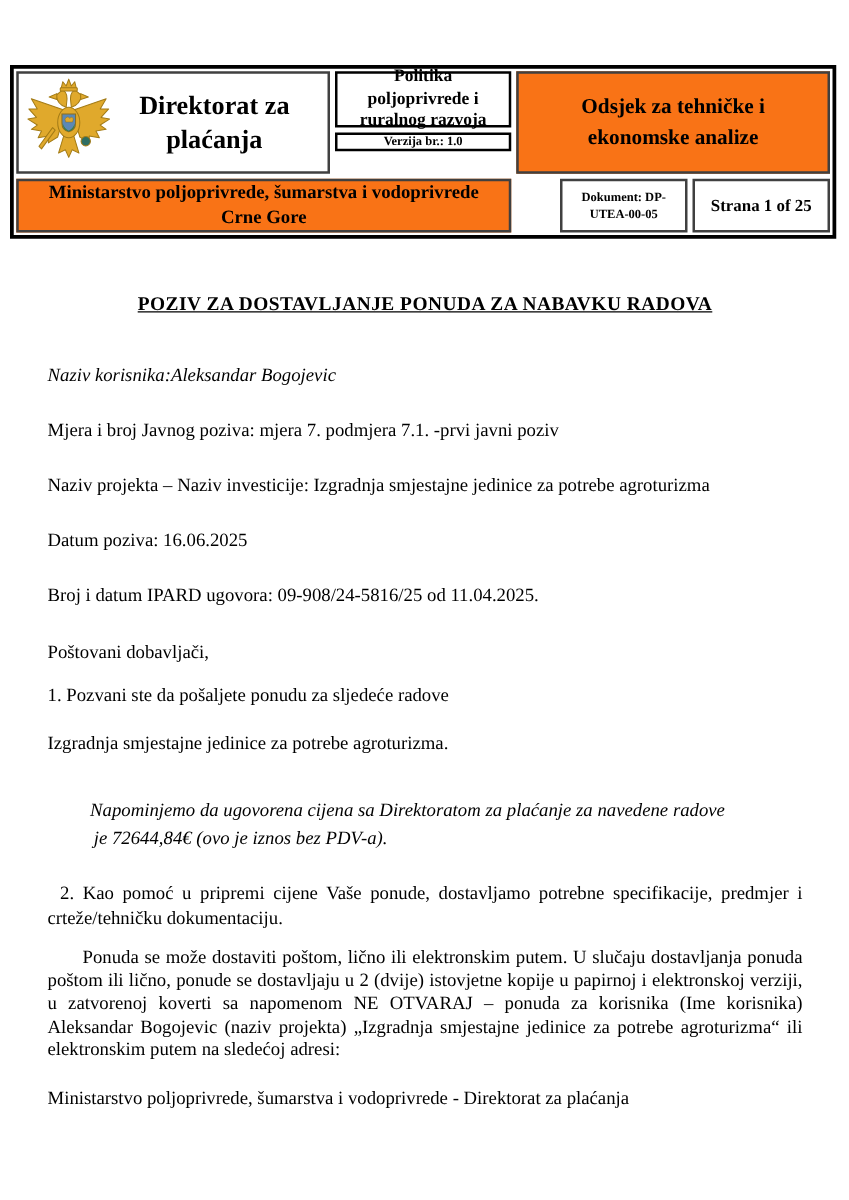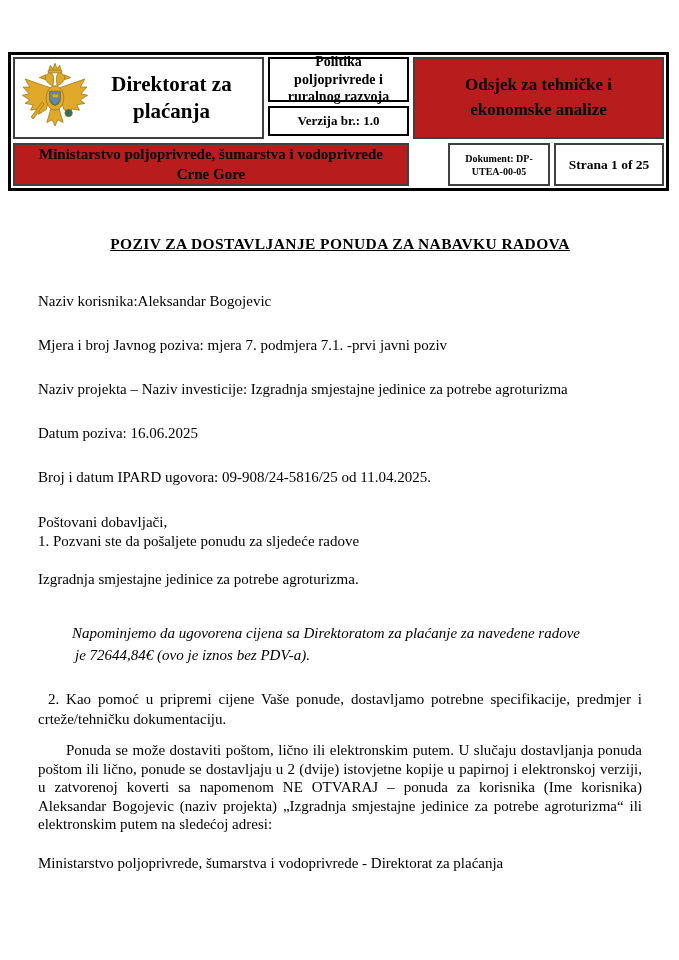--- a/index.html
+++ b/index.html
@@ -17,47 +17,47 @@
     position: absolute; left: 8px; top: 52px; width: 661px;
     border: 3px solid #000;
     padding: 2px;
     background: #fff;
     display: grid;
     grid-template-columns: 251px 141px 137px 1fr;
     grid-template-rows: 82px 43px;
     gap: 4px;
   }
   .cell { border: 2px solid #404040; display: flex; align-items: center; justify-content: center; text-align: center; font-weight: bold; background: #fff; }
-  .cell-gray { background: #b91c1c; }
+  .cell-gray { background: #f97316; }
   .cell-a { grid-column: 1; grid-row: 1; justify-content: flex-start; padding: 2px 6px; gap: 8px; }
   .cell-b { grid-column: 2; grid-row: 1; border: none; display: flex; flex-direction: column; gap: 4px; }
   .cell-b1 { border: 2px solid #000; height: 45px; display: flex; align-items: center; justify-content: center; text-align: center; font-weight: bold; font-size: 14px; line-height: 1.25; padding: 0 4px; }
-  .cell-b2 { border: 2px solid #000; height: 30px; display: flex; align-items: center; justify-content: center; font-weight: bold; font-size: 13px; }
+  .cell-b2 { border: 2px solid #000; height: 15px; display: flex; align-items: center; justify-content: center; font-weight: bold; font-size: 10px; }
   .cell-c { grid-column: 3 / span 2; grid-row: 1; font-size: 17px; line-height: 1.45; padding: 0 20px; }
   .cell-m { grid-column: 1 / span 2; grid-row: 2; font-size: 15px; line-height: 1.3; padding: 0 18px; }
   .cell-d { grid-column: 3; grid-row: 2; font-size: 10px; line-height: 1.3; padding: 0 8px; margin-left: 35px; }
   .cell-e { grid-column: 4; grid-row: 2; font-size: 13.5px; }
   .directorate-name { font-size: 21px; line-height: 1.3; font-weight: bold; flex: 1; text-align: center; padding-right: 10px; }
   .coa { width: 68px; height: 74px; flex: 0 0 auto; }
 
   
   .doc-body { position: absolute; left: 38px; right: 37px; top: 188px; font-size: 15px; }
   .doc-title {
     margin-top: 47px;
     text-align: center;
     font-weight: bold;
     text-decoration: underline;
     font-size: 15.5px;
     letter-spacing: 0.4px;
   }
   .line { line-height: 19px; }
-  .p-details-first { margin-top: 39px; }
+  .p-details-first { margin-top: 39px; font-style: italic; }
   .p-detail { margin-top: 25px; }
   .p-salutation { margin-top: 26px; }
-  .p-item1 { margin-top: 0; }
+  .p-item1 { margin-top: 16px; }
   .p-works { margin-top: 19px; }
   .p-detailnote { margin-top: 8px; }
   .price-note { margin-top: 33px; margin-left: 34px; margin-right: 60px; font-style: italic; line-height: 22px; }
   .price-note .l2 { padding-left: 3px; }
   .p-item2 { margin-top: 23px; text-align: justify; text-indent: 10px; line-height: 20px; }
   .p-delivery { margin-top: 12px; text-align: justify; text-indent: 28px; line-height: 18.5px; }
   .p-address { margin-top: 20px; }
 </style>
 </head>
 <body>

